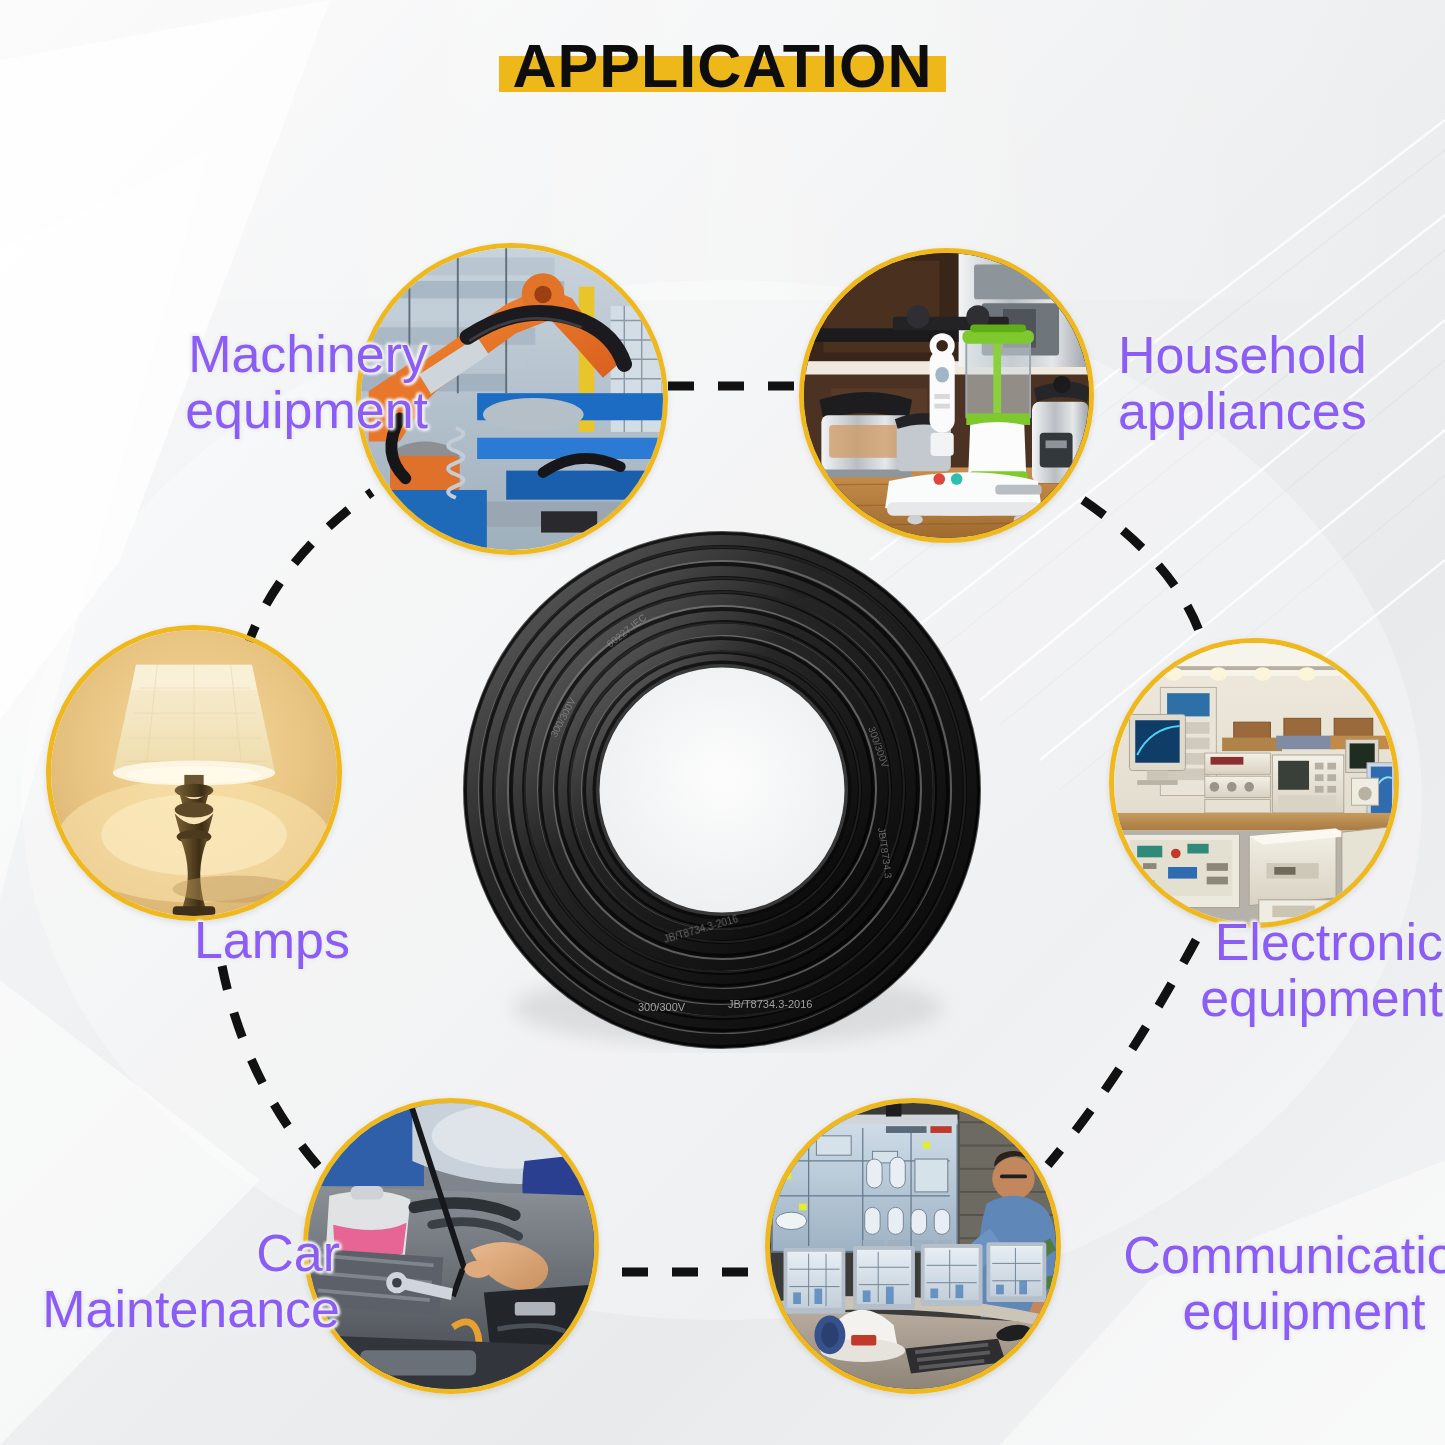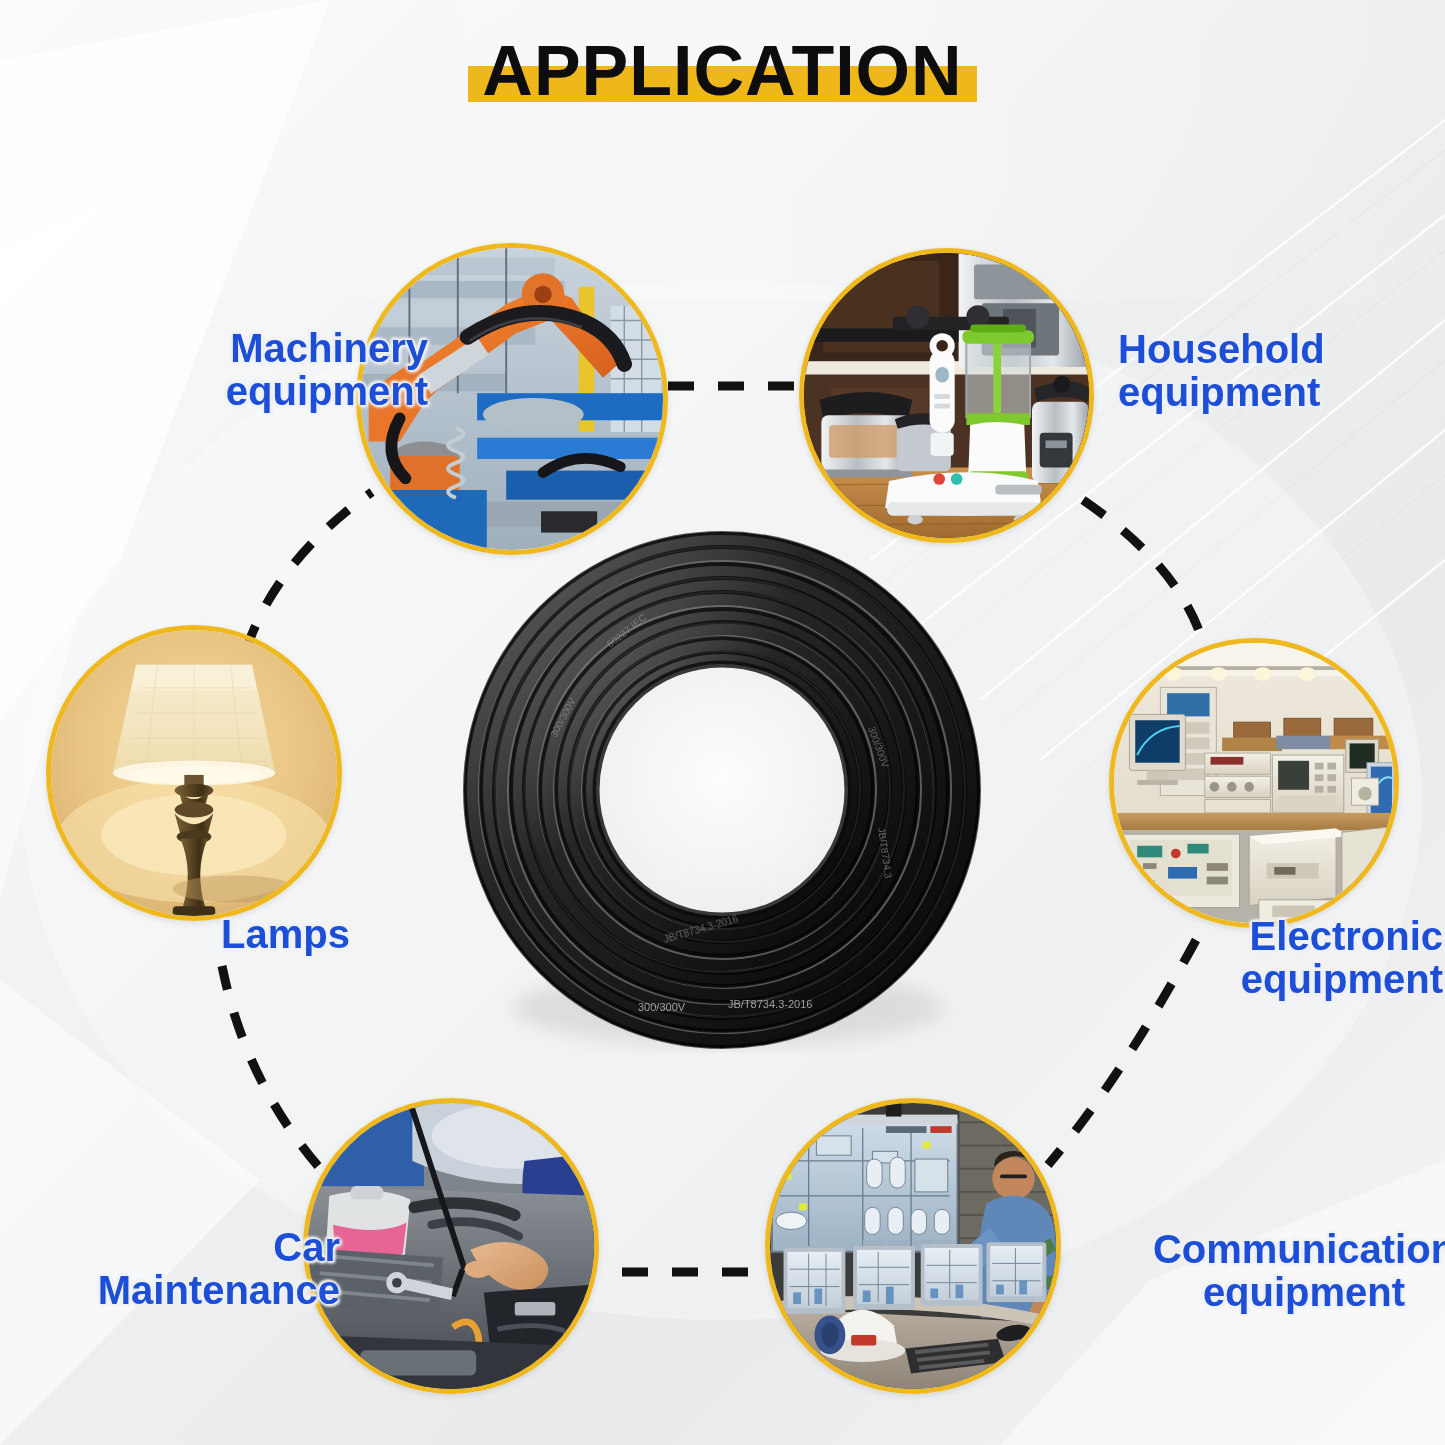--- a/index.html
+++ b/index.html
@@ -19,42 +19,42 @@
     display:flex; justify-content:center; align-items:flex-end;
     z-index:6;
   }
   .title-inner { position:relative; display:inline-block; padding:0 14px; }
   .title-bar {
     position:absolute; left:0; right:0; bottom:8px; height:36px;
     background:#eeb81b; z-index:0;
   }
   .title-text {
     position:relative; z-index:1;
-    font-size:70px; font-weight:bold; letter-spacing:1px;
+    font-size:61px; font-weight:bold; letter-spacing:1px;
     color:#0d0d0d; line-height:1.08;
     font-family:"Liberation Sans", sans-serif;
   }
 
   
   #connectors { position:absolute; inset:0; z-index:2; }
 
   
   .circle {
     position:absolute; border-radius:50%;
     border:5px solid #efb81c;
     overflow:hidden; z-index:4;
     box-shadow:0 2px 6px rgba(0,0,0,.10);
   }
   .circle .art { position:absolute; inset:0; }
 
   
   .label {
     position:absolute; z-index:5;
-    font-size:40px; font-weight:bold; line-height:1.07;
-    color:#1d4ed8; white-space:pre-line;
+    font-size:52px; font-weight:normal; line-height:1.07;
+    color:#8b5cf6; white-space:pre-line;
     text-shadow:
       2px 0 3px #eef0f1, -2px 0 3px #eef0f1,
       0 2px 3px #eef0f1, 0 -2px 3px #eef0f1,
       2px 2px 3px #eef0f1, -2px -2px 3px #eef0f1;
   }
   .lbl-machinery    { left:138px;  top:327px;  width:290px; text-align:right; }
   .lbl-household    { left:1118px; top:328px;  width:300px; text-align:left; }
   .lbl-lamps        { left:60px;   top:913px;  width:290px; text-align:right; }
   .lbl-electronic   { left:1148px; top:915px;  width:295px; text-align:right; }
   .lbl-car          { left:30px;   top:1226px; width:310px; text-align:right; }
@@ -732,20 +732,20 @@
       <rect x="154" y="272" width="68" height="4" transform="rotate(-6 154 272)"></rect>
     </g>
 
     <ellipse cx="252" cy="238" rx="18" ry="8" fill="#1f1f22" transform="rotate(-10 252 238)"></ellipse>
   </svg>
 </div>
 
 <div class="label lbl-machinery">Machinery
 equipment</div>
 <div class="label lbl-household">Household
-equipment</div>
+appliances</div>
 <div class="label lbl-lamps">Lamps</div>
 <div class="label lbl-electronic">Electronic
 equipment</div>
 <div class="label lbl-car">Car
 Maintenance</div>
 <div class="label lbl-comm">Communication
 equipment</div>
 
 </body></html>

